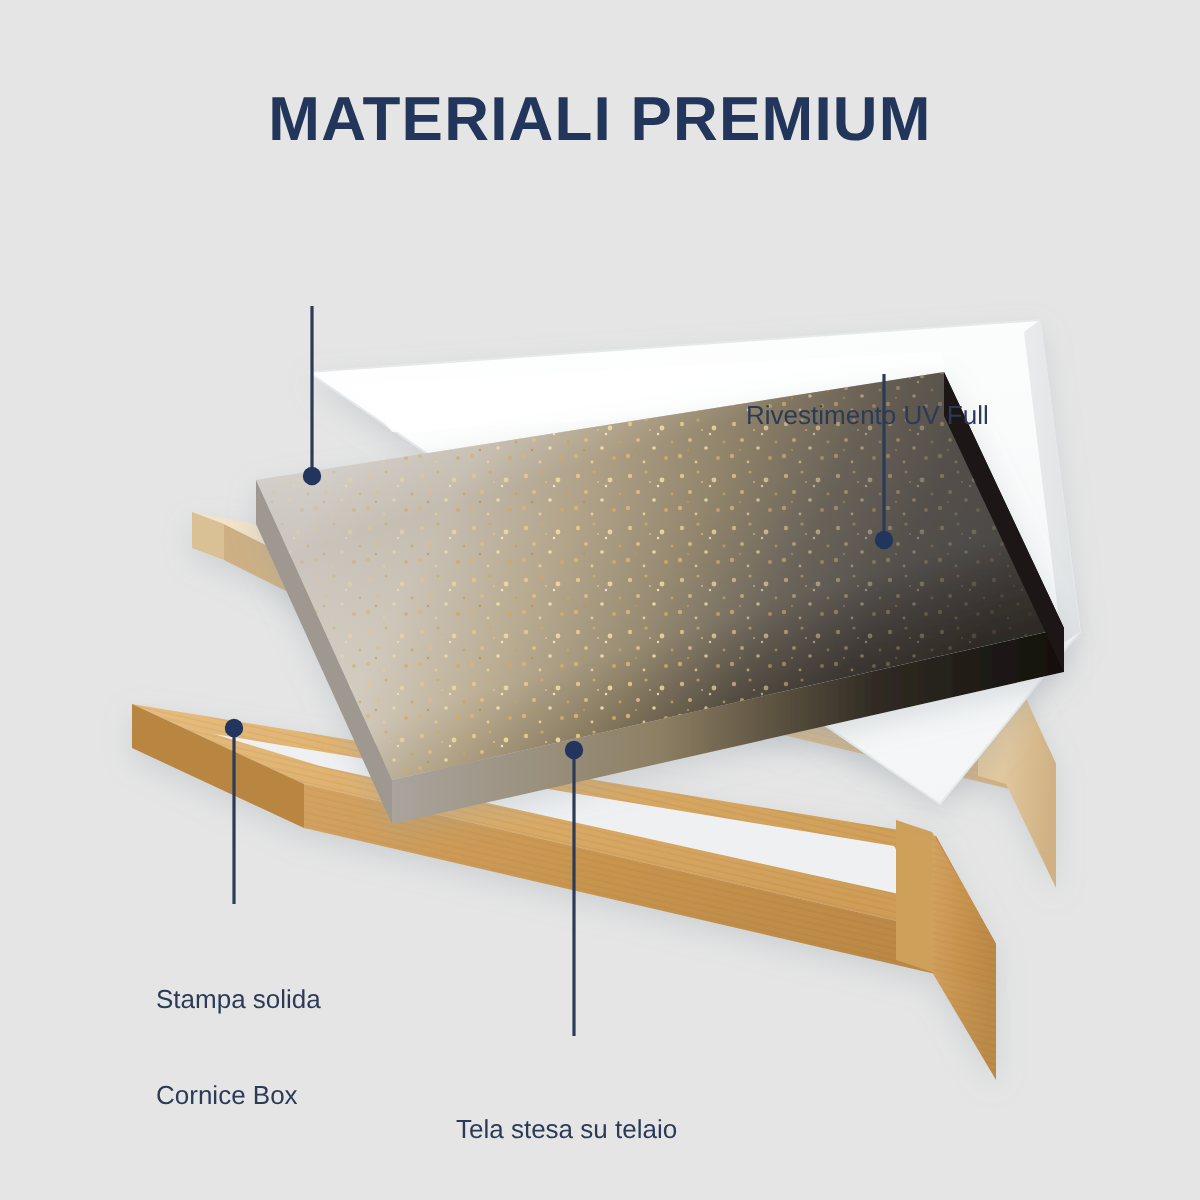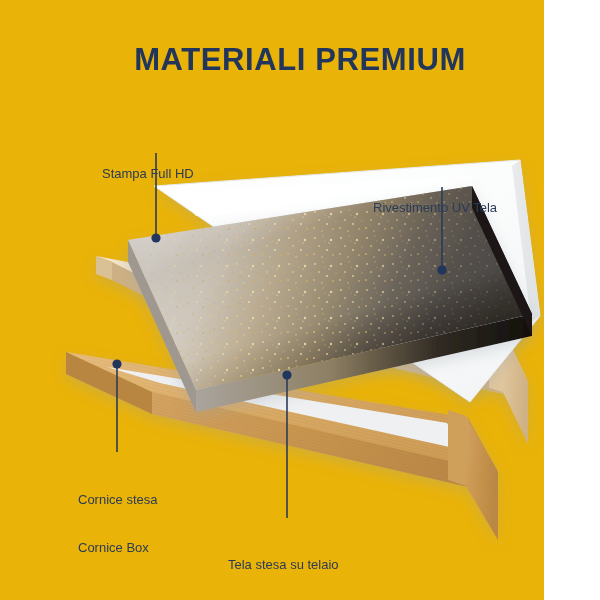--- a/index.html
+++ b/index.html
@@ -7,23 +7,23 @@
     padding: 0;
   }
   body {
     width: 600px;
     height: 600px;
     overflow: hidden;
     font-family: "Liberation Sans", "DejaVu Sans", sans-serif;
   }
   #poster {
     position: relative;
-    width: 544px;
+    width: 600px;
     height: 600px;
-    background: #eab308;
+    background: #e5e5e5;
     overflow: hidden;
   }
 
   
   #title {
     position: absolute;
     left: 0;
     top: 44px;
     width: 600px;
     text-align: center;
@@ -254,30 +254,27 @@
       <circle cx="442" cy="270" r="4.6" fill="#22355c"></circle>
 
       <line x1="117" y1="368" x2="117" y2="452" stroke="#2b3b57" stroke-width="1.6"></line>
       <circle cx="117" cy="364" r="4.6" fill="#22355c"></circle>
 
       <line x1="287" y1="379" x2="287" y2="518" stroke="#2b3b57" stroke-width="1.6"></line>
       <circle cx="287" cy="375" r="4.6" fill="#22355c"></circle>
     </g>
   </svg>
 
-  <div class="callout-text c-stampa">
-    <div>Stampa Full HD</div>
+
+  <div class="callout-text c-uv">
+    <div>Rivestimento UV Full</div>
   </div>
 
-  <div class="callout-text c-uv">
-    <div>Rivestimento UV Tela</div>
-  </div>
-
   <div class="callout-text c-cornice">
-    <div>Cornice stesa</div>
+    <div>Stampa solida</div>
     <div>Cornice Box</div>
   </div>
 
   <div class="callout-text c-tela">
     <div>Tela stesa su telaio</div>
     
   </div>
 
 </div>
 

